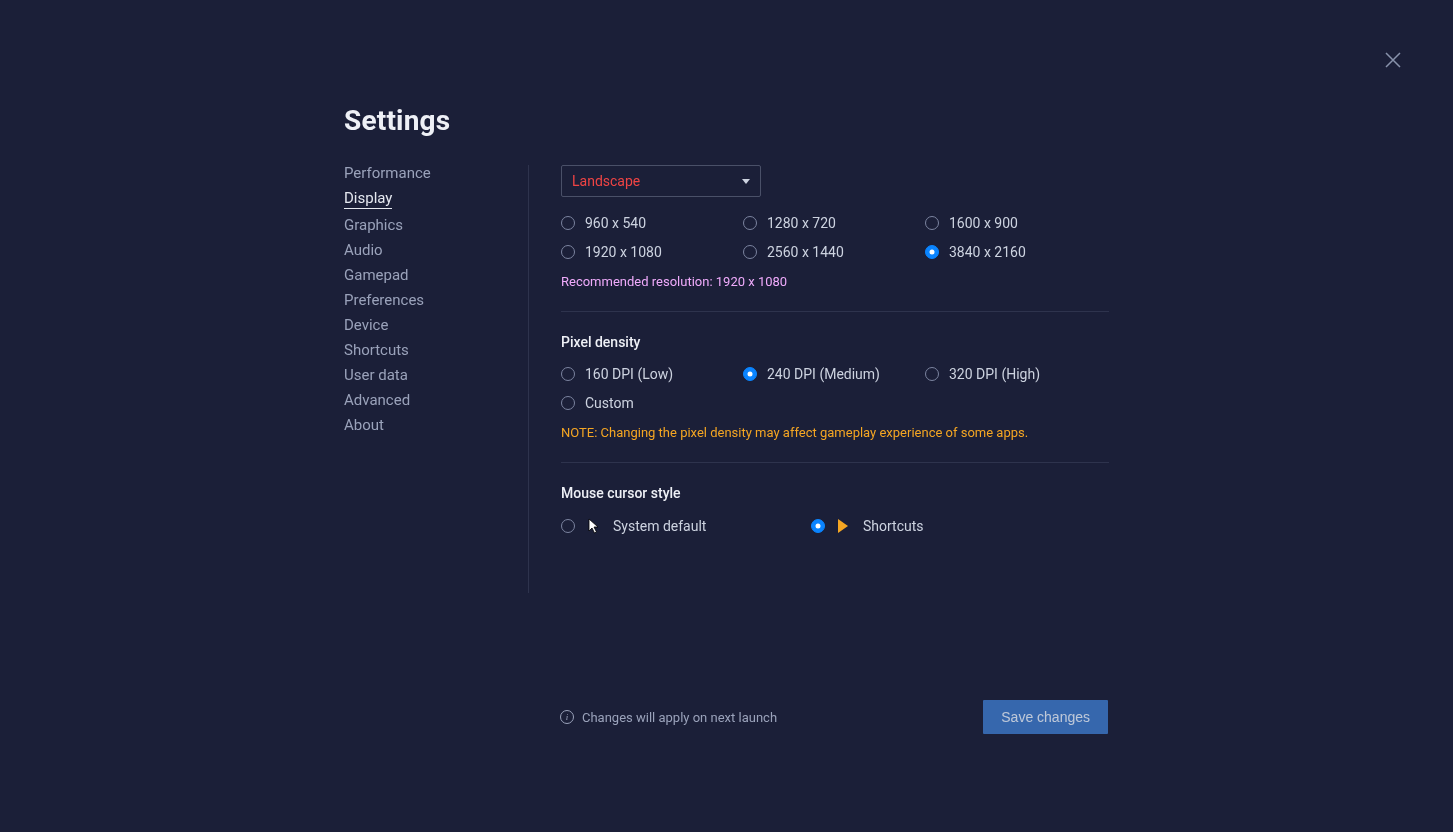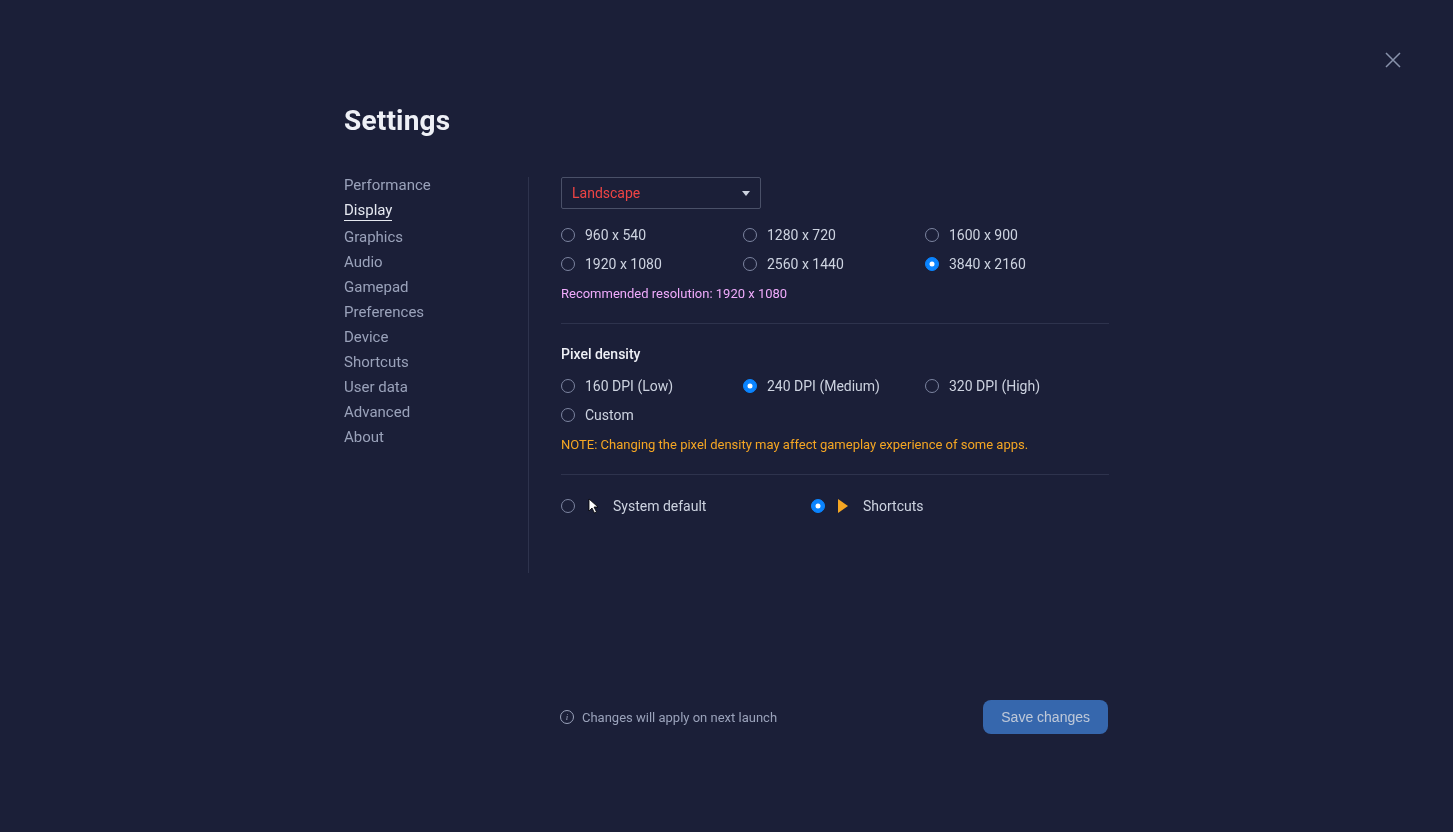--- a/index.html
+++ b/index.html
@@ -25,21 +25,21 @@
 }
 .close-btn svg { stroke: #8892ab; stroke-width: 1.5; }
 .container {
   padding: 104px 0 0 344px;
   width: 1110px;
 }
 .page-title {
   font-size: 28px;
   font-weight: 700;
   color: #eef0f6;
-  margin-bottom: 40px;
+  margin-bottom: 28px;
   letter-spacing: 0.2px;
 }
 .body-row {
   display: flex;
 }
 .sidebar {
   width: 185px;
   flex-shrink: 0;
   border-right: 1px solid #2e334d;
   padding-right: 24px;
@@ -184,21 +184,21 @@
   font-family: Georgia, serif;
   font-style: italic;
 }
 .save-btn {
   background: #3b74c2;
   color: #dbe6f5;
   font-size: 14px;
   font-weight: 500;
   padding: 9px 18px;
   border: none;
-  border-radius: 8px;
+  border-radius: 1px;
   cursor: pointer;
   opacity: 0.85;
 }
 </style>
 </head>
 <body>
 
 <div class="close-btn">
   <svg width="18" height="18" viewBox="0 0 18 18" fill="none">
     <path d="M2 2 L16 16 M16 2 L2 16"></path>
@@ -281,20 +281,21 @@
             </div>
             <div class="radio-item">
               <span class="radio-circle"></span>
               <span>Custom</span>
             </div>
           </div>
         <div class="note-text">NOTE: Changing the pixel density may affect gameplay experience of some apps.</div>
       </div>
 
       <div class="section">
+        <div class="section-title">Mouse cursor style</div>
         <div class="radio-grid two-cols" id="cursor-grid">
             <div class="radio-item">
               <span class="radio-circle"></span>
               <span class="cursor-preview">
                 <svg width="12" height="16" viewBox="0 0 12 16">
                   <path d="M1 1 L1 13 L4 10 L6.5 15 L8.5 14 L6 9 L10 9 Z" fill="#fff" stroke="#000" stroke-width="0.8"></path>
                 </svg>
               </span>
               <span>System default</span>
             </div>

